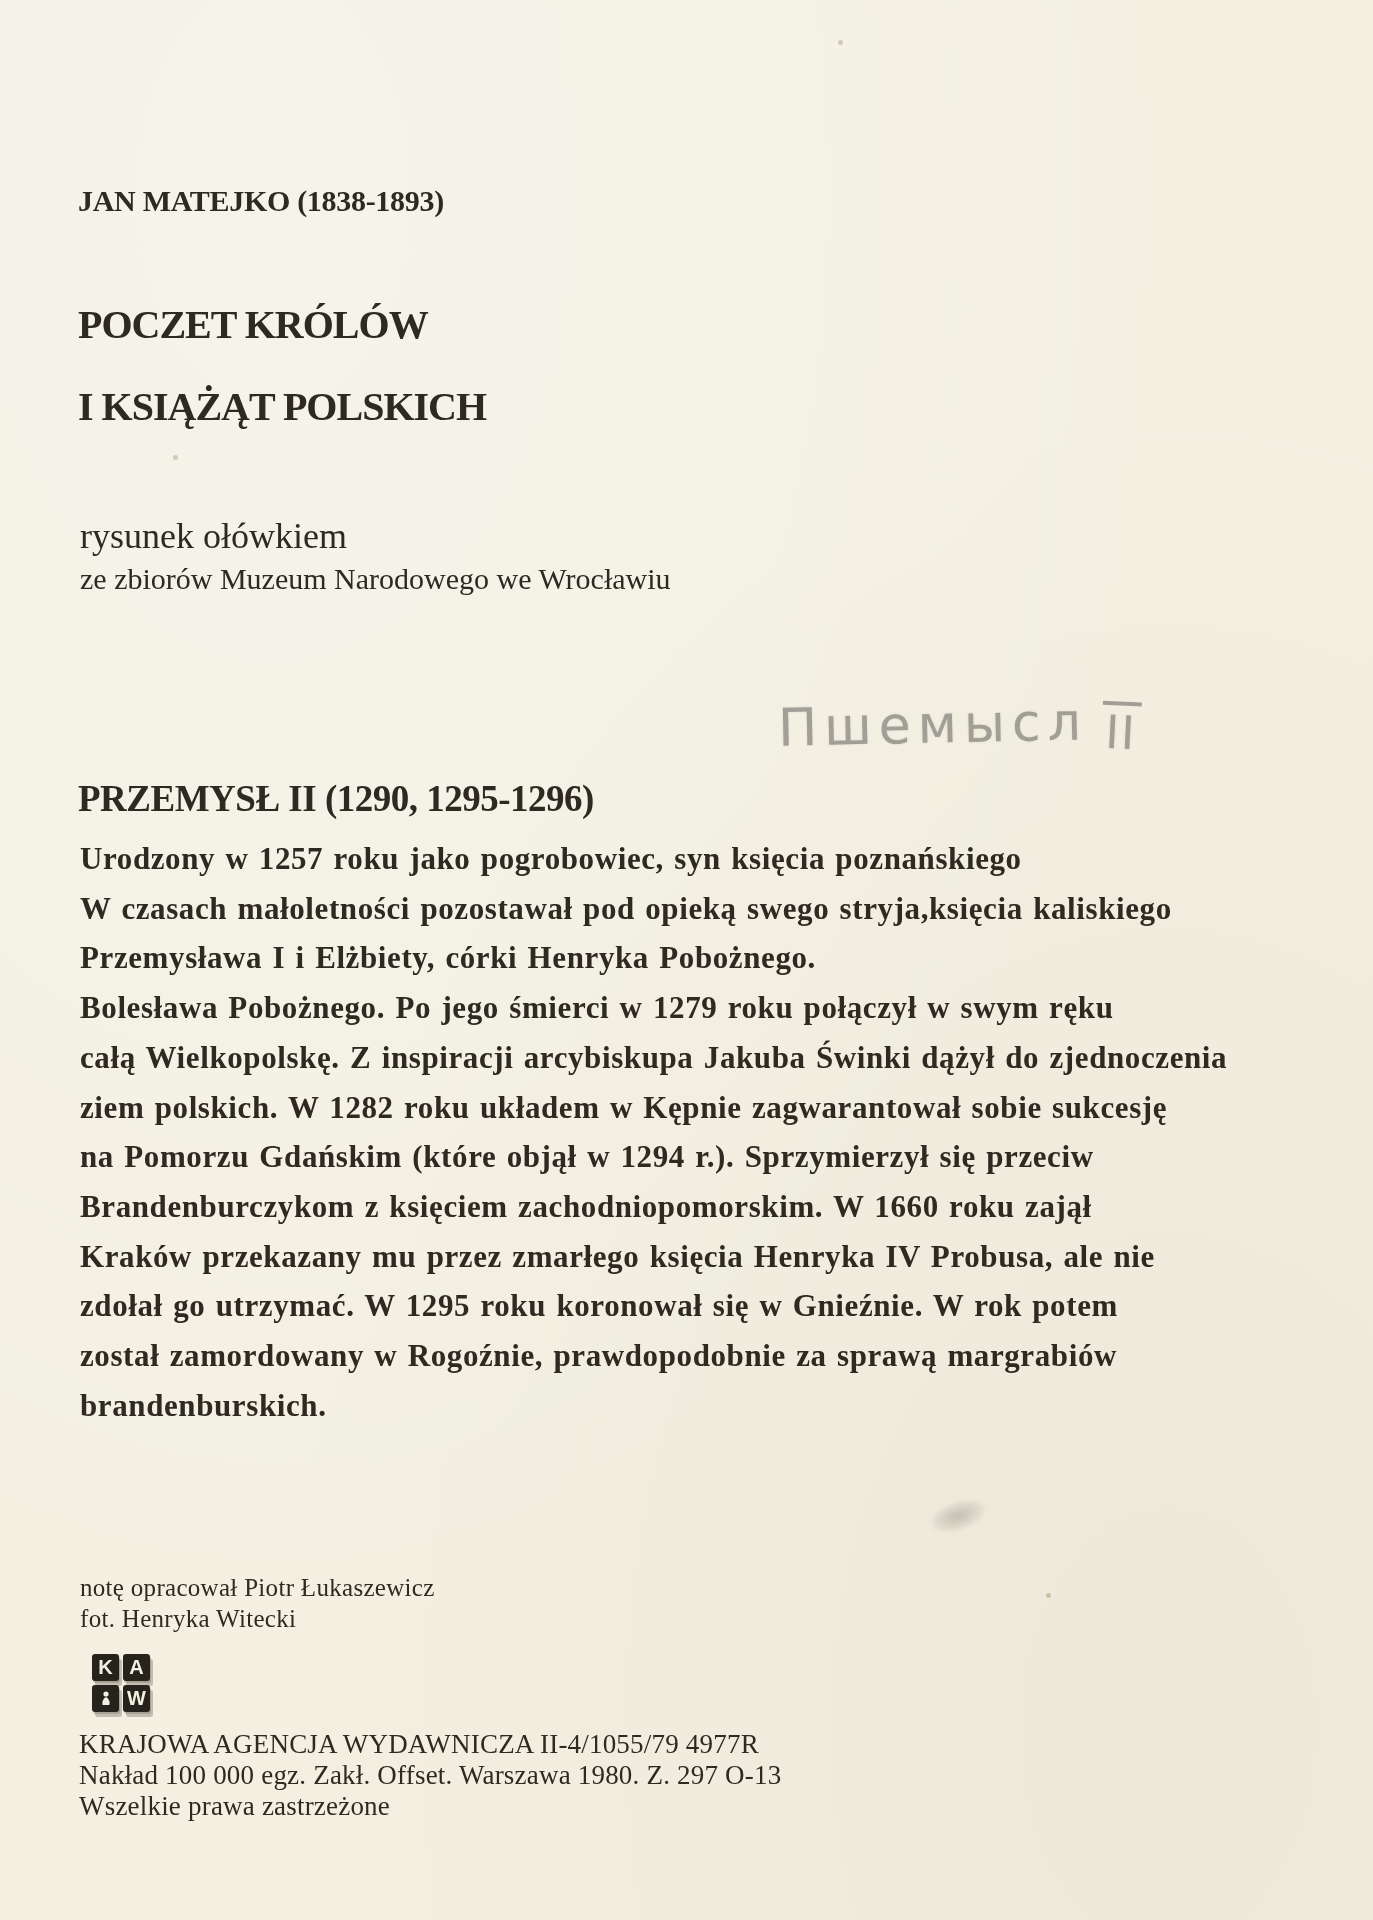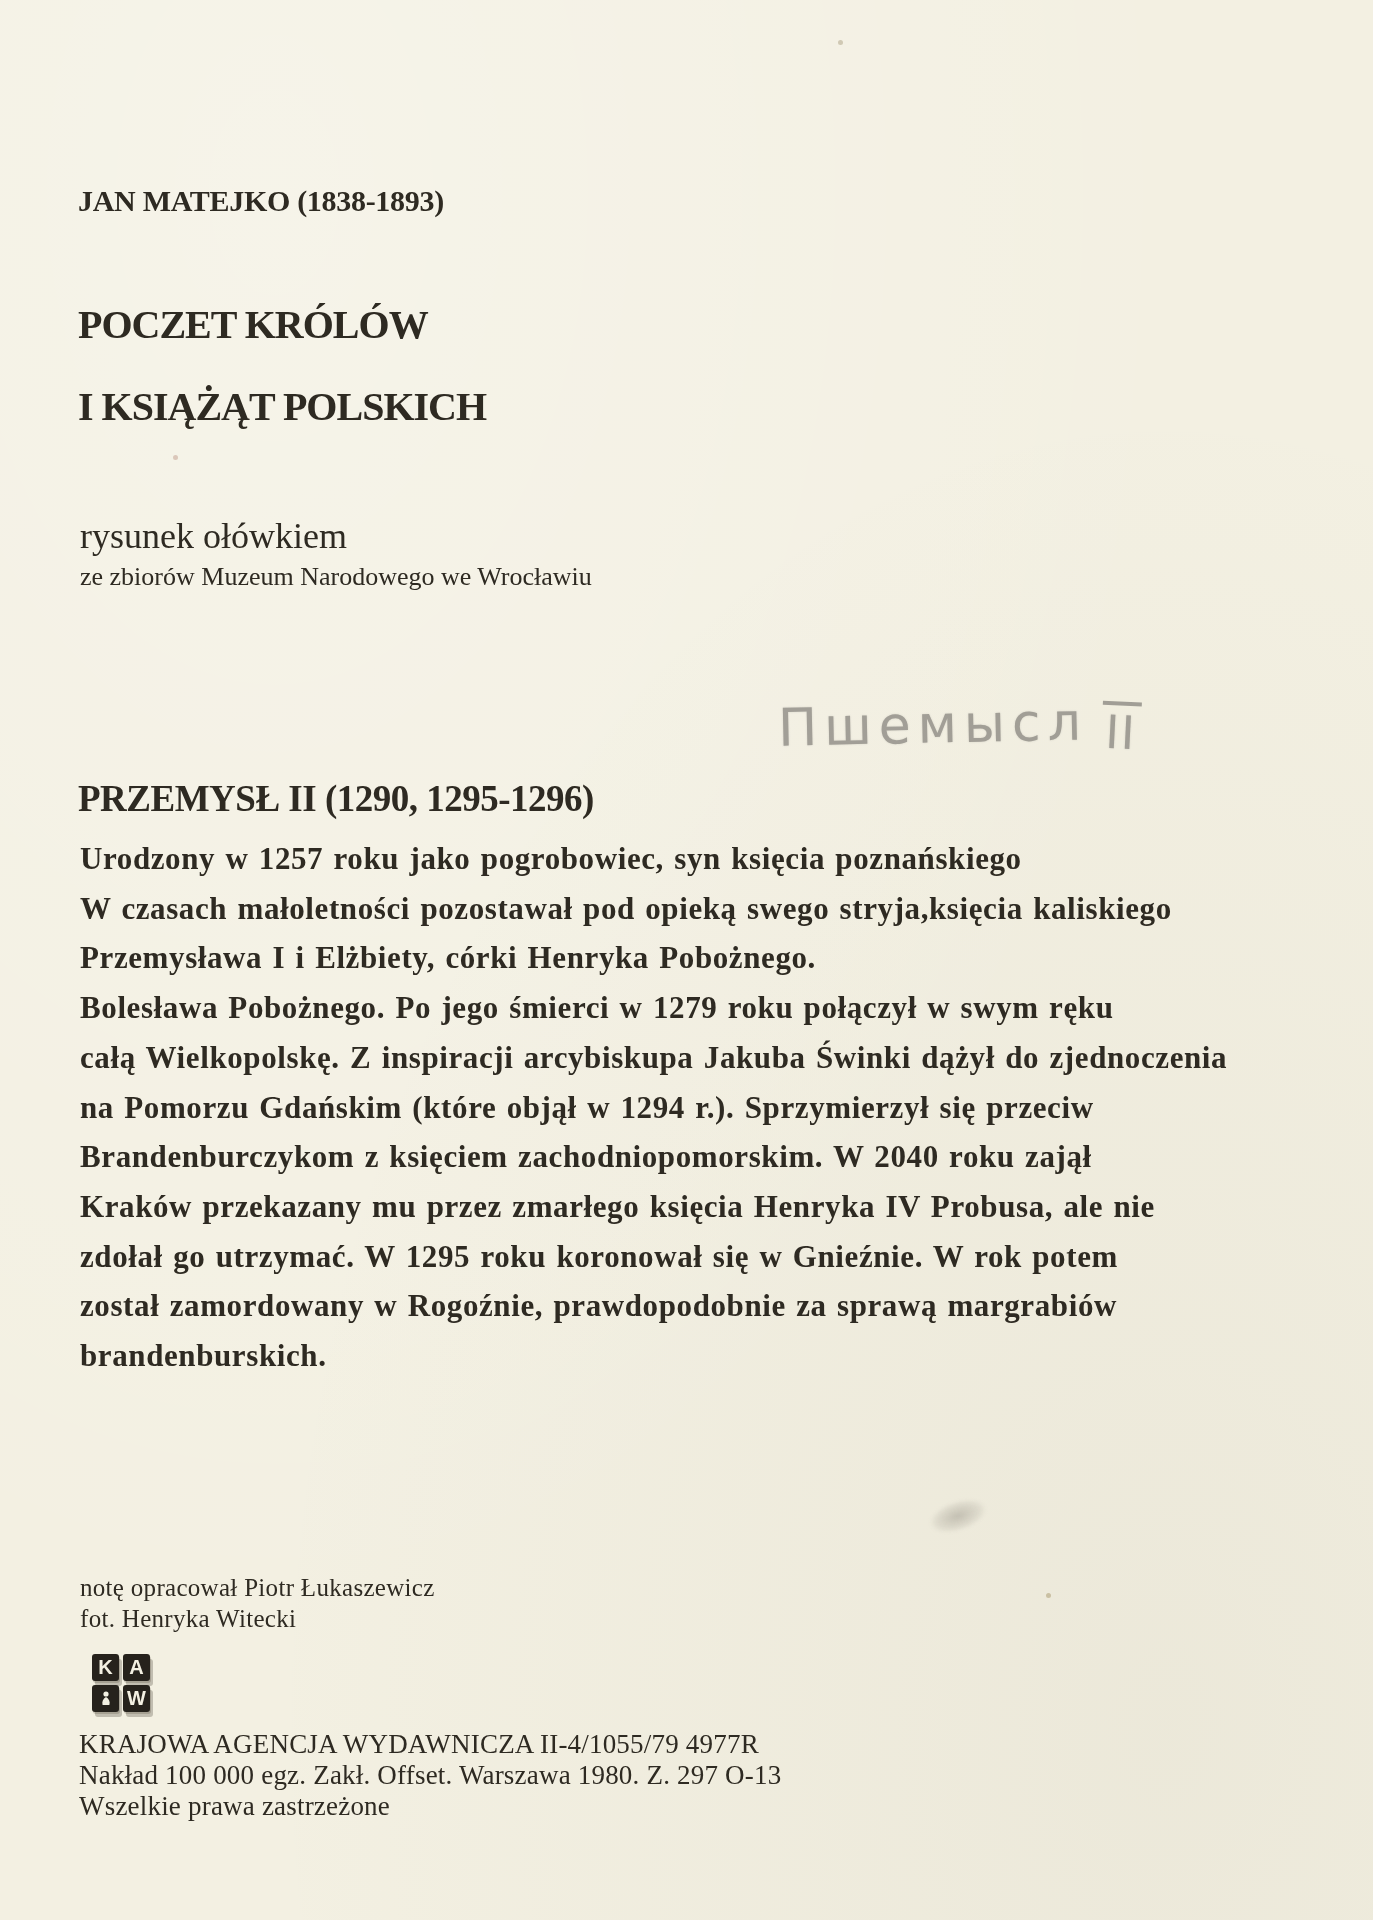--- a/index.html
+++ b/index.html
@@ -26,21 +26,21 @@
     white-space:nowrap;
   }
   .title-line{
     left:78px;
     font-size:40px; font-weight:bold; letter-spacing:-1px;
     white-space:nowrap;
   }
   .title-1{top:301px;}
   .title-2{top:383px;}
   .medium{left:80px; top:515px; font-size:36px; white-space:nowrap;}
-  .collection{left:80px; top:562px; font-size:26px; white-space:nowrap;}
+  .collection{left:80px; top:562px; font-size:30px; white-space:nowrap;}
   .entry-heading{
     left:78px; top:731px;
     font-size:37px; font-weight:bold; letter-spacing:-0.5px;
     white-space:nowrap;
     margin-top:46px;
   }
   .handwriting{
     left:778px; top:694px;
     font-family:"DejaVu Sans", sans-serif;
     font-size:52px; color:var(--pencil);
@@ -118,22 +118,23 @@
 <div class="abs entry-heading">PRZEMYSŁ II (1290, 1295-1296)</div>
 
 <div class="abs handwriting"><span>Пшемысл</span><span class="hw-numeral">II</span></div>
 
 <div class="abs body-text">
   <div>Urodzony w 1257 roku jako pogrobowiec, syn księcia poznańskiego</div>
   <div>W czasach małoletności pozostawał pod opieką swego stryja,księcia kaliskiego</div>
   <div>Przemysława I i Elżbiety, córki Henryka Pobożnego.</div>
   <div>Bolesława Pobożnego. Po jego śmierci w 1279 roku połączył w swym ręku</div>
   <div>całą Wielkopolskę. Z inspiracji arcybiskupa Jakuba Świnki dążył do zjednoczenia</div>
+  <div>ziem polskich. W 1282 roku układem w Kępnie zagwarantował sobie sukcesję</div>
   <div>na Pomorzu Gdańskim (które objął w 1294 r.). Sprzymierzył się przeciw</div>
-  <div>Brandenburczykom z księciem zachodniopomorskim. W 2040 roku zajął</div>
+  <div>Brandenburczykom z księciem zachodniopomorskim. W 1660 roku zajął</div>
   <div>Kraków przekazany mu przez zmarłego księcia Henryka IV Probusa, ale nie</div>
   <div>zdołał go utrzymać. W 1295 roku koronował się w Gnieźnie. W rok potem</div>
   <div>został zamordowany w Rogoźnie, prawdopodobnie za sprawą margrabiów</div>
   <div>brandenburskich.</div>
 </div>
 
 <div class="abs credits">
   <div>notę opracował Piotr Łukaszewicz</div>
   <div>fot. Henryka Witecki</div>
 </div>

